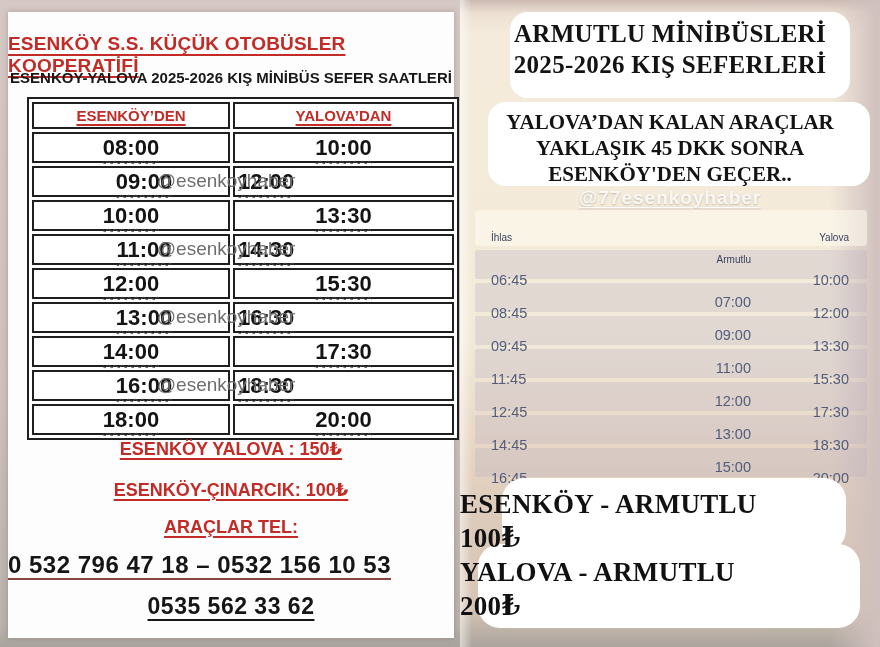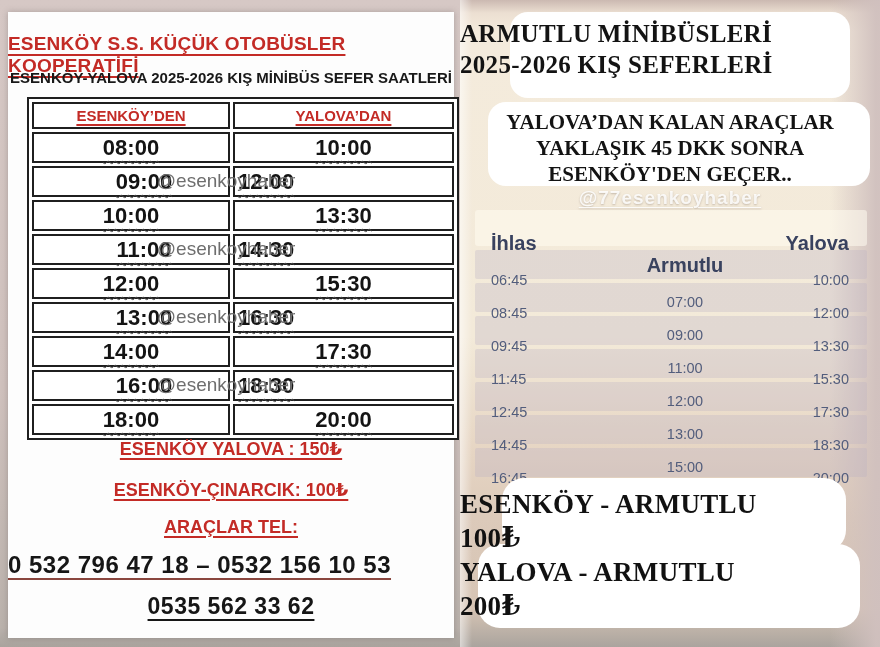--- a/index.html
+++ b/index.html
@@ -57,37 +57,37 @@
   
   #right-photo { position:absolute; left:460px; top:0; width:420px; height:647px;
     background:
       linear-gradient(90deg, rgba(255,255,255,.55) 0px, rgba(255,255,255,0) 12px),
       linear-gradient(90deg, rgba(211,195,191,0) 88%, rgba(208,192,190,.95) 99%),
       linear-gradient(180deg,#cbb9b1 0%,#ecdfd2 2%,#f4ebdc 5%,#f3ead9 52%,#e6d5c3 70%,#dccaba 80%,#d6c4b4 94%,#aaa49e 100%); }
   .serif { font-family:"Liberation Serif","DejaVu Serif","DejaVu Sans",serif; }
   .r-block { position:absolute; background:#fff; border-radius:18px; }
   #r-title-block { left:50px; top:12px; width:340px; height:86px; }
   #r-notice-block { left:28px; top:102px; width:382px; height:84px; }
-  .r-title-text { position:absolute; left:0; top:18px; width:100%; text-align:left;
+  .r-title-text { position:absolute; left:0; top:18px; width:100%; text-align:center;
     color:#131313; font-size:25px; font-weight:900; line-height:31px; letter-spacing:.3px; }
   .r-notice-text { position:absolute; left:0; top:109px; width:100%; text-align:center;
     color:#131313; font-size:21px; font-weight:900; line-height:26px; }
   .r-watermark { position:absolute; left:0; top:187px; width:100%; text-align:center;
     color:rgba(255,255,255,.85); font-size:19px; font-weight:bold; letter-spacing:1px;
     text-shadow:0 1px 2px rgba(140,125,110,.45);
     text-decoration-line:underline; text-decoration-thickness:1px; text-underline-offset:3px; }
   #r-table { position:absolute; left:15px; top:210px; width:392px; }
   .rt-hrow { display:grid; grid-template-columns:130px 1fr 116px; align-items:center;
     height:36px; background:rgba(255,252,240,.55); border-radius:3px; margin-bottom:4px;
-    color:#39425f; font-size:20px;font-weight:bold; }
+    color:#39425f; font-size:10px; }
   .rt-row { display:grid; grid-template-columns:130px 1fr 116px; align-items:center;
     height:29px; background:rgba(186,176,194,.30); border-radius:2px; margin-bottom:4px;
     color:#525d7c; font-size:14.5px; }
   .rt-col1 { padding-left:16px; text-align:left; }
-  .rt-col2 { text-align:center; padding-left:14px;margin-top:44px; }
+  .rt-col2 { text-align:right; padding-left:14px;margin-top:44px; }
   .rt-col3 { text-align:right; padding-right:18px; }
   #r-fare-rect1 { left:42px; top:478px; width:344px; height:74px; border-radius:22px; }
   #r-fare-rect2 { left:18px; top:544px; width:382px; height:84px; border-radius:22px; }
   .r-fare-text { position:absolute; left:0; top:487px; width:100%; text-align:left;
     color:#111; font-size:27px; font-weight:900; line-height:34px; letter-spacing:.3px; }
 </style>
 </head>
 <body>
 
 <div id="page">

